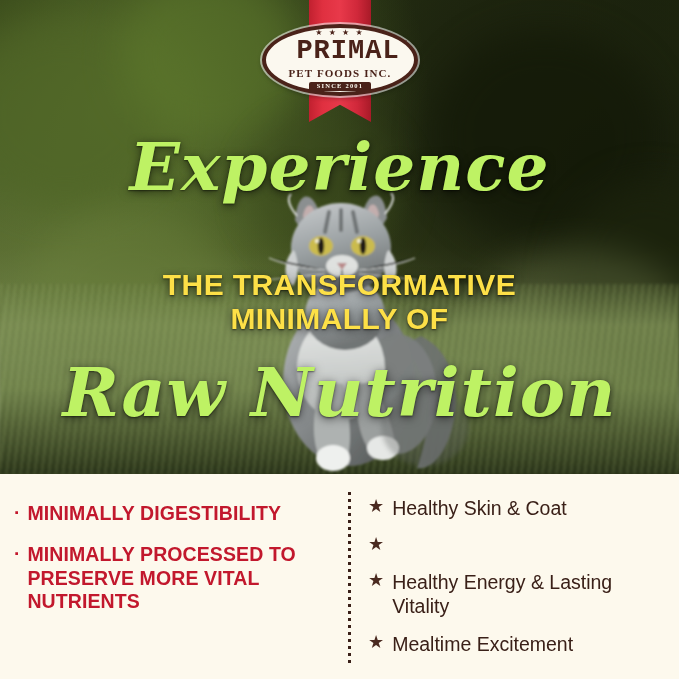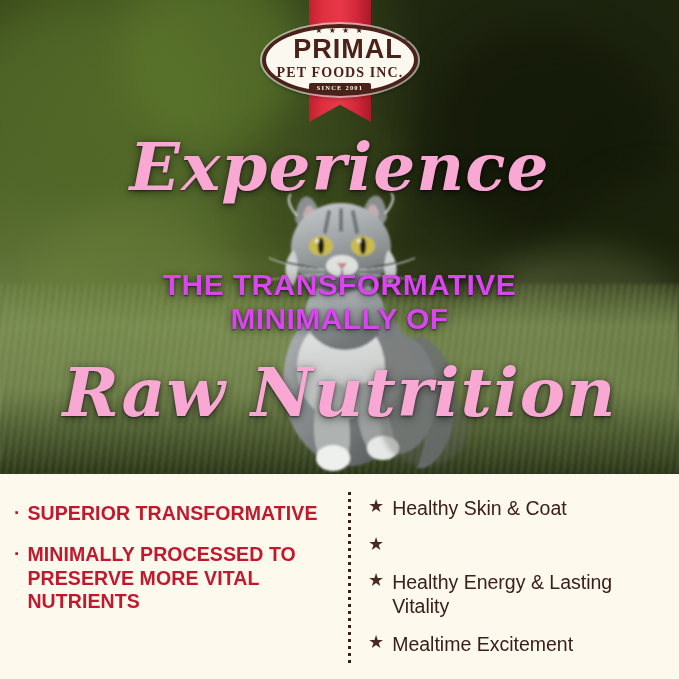--- a/index.html
+++ b/index.html
@@ -100,67 +100,67 @@
   }
   .logo-inner {
     position: absolute; inset: 0;
     display: flex; flex-direction: column;
     align-items: center; justify-content: center;
     color: #4a2219;
     line-height: 1;
   }
   .logo-stars { font-size: 8px; letter-spacing: 2px; margin-bottom: 1px; }
   .logo-name {
-    font-family: Liberation Sans, sans-serif;
+    font-family: Liberation Mono, monospace;
     font-weight: bold;
     font-size: 27px;
     letter-spacing: 1px;
     position: relative;
     margin-left: 16px;
   }
   .logo-tm { font-size: 6px; position:absolute; right:-8px; top:2px; }
   .logo-sub {
     font-family: "Liberation Serif", serif;
     font-weight: bold;
-    font-size: 14px;
+    font-size: 11px;
     letter-spacing: 1.1px;
     margin-top: 3px;
   }
   .logo-since {
     margin-top: 3px;
     background: #4a2219;
     color: #fbf8ef;
     font-family: "Liberation Serif", serif;
     font-weight: bold;
     font-size: 6.5px;
     letter-spacing: 1.2px;
     padding: 1.5px 8px;
     border-radius: 2px;
   }
 
   
   .hl-script {
     position: absolute;
     width: 100%;
     text-align: center;
-    color: #f9a8d4;
+    color: #bef264;
     font-family: "DejaVu Serif", serif;
     font-style: italic;
     font-weight: bold;
     text-shadow: 0 2px 10px rgba(0,0,0,.55), 0 1px 2px rgba(0,0,0,.5);
     white-space: nowrap;
   }
   .hl-experience { top: 128px; font-size: 66px; letter-spacing: 1px; }
   .hl-raw        { top: 352px; font-size: 68px; letter-spacing: 1px; font-style: italic; }
   .hl-mid {
     position: absolute;
     width: 100%;
     text-align: center;
     top: 268px;
-    color: #d946ef;
+    color: #fde047;
     font-family: "Liberation Sans", sans-serif;
     font-weight: bold;
     font-size: 30px;
     line-height: 1.13;
     letter-spacing: .4px;
     text-shadow: 0 2px 9px rgba(0,0,0,.6), 0 1px 2px rgba(0,0,0,.55);
   }
 
   
   .panel {
@@ -339,21 +339,21 @@
       <div>THE TRANSFORMATIVE</div>
       <div>MINIMALLY OF</div>
     </div>
     <div class="hl-script hl-raw">Raw Nutrition</div>
   </div>
 
   <div class="panel">
     <div class="col-left">
       <div class="red-item">
         <span class="red-dot">·</span>
-        <span>SUPERIOR TRANSFORMATIVE</span>
+        <span>MINIMALLY DIGESTIBILITY</span>
       </div>
       <div class="red-item">
         <span class="red-dot">·</span>
         <span>MINIMALLY PROCESSED TO PRESERVE MORE VITAL NUTRIENTS</span>
       </div>
     </div>
 
     <div class="col-right">
       <div class="star-item">
         <span class="star">★</span>

